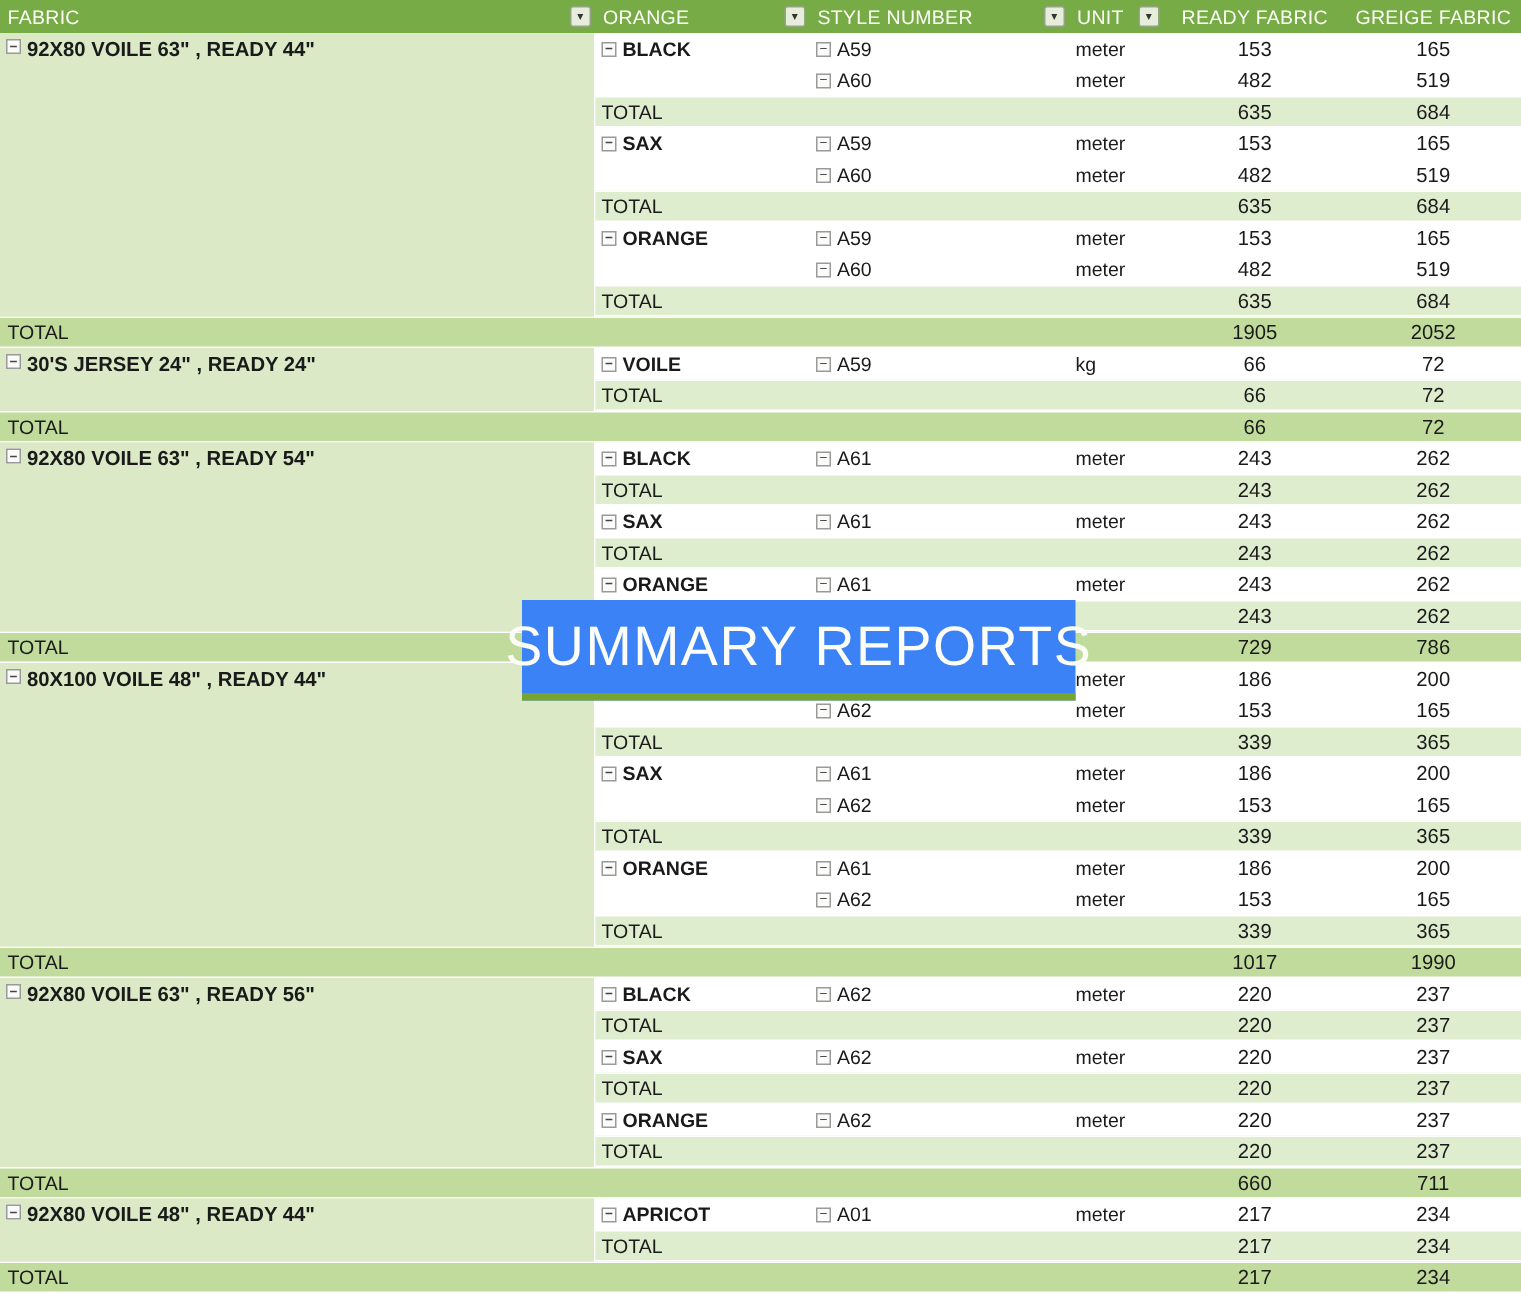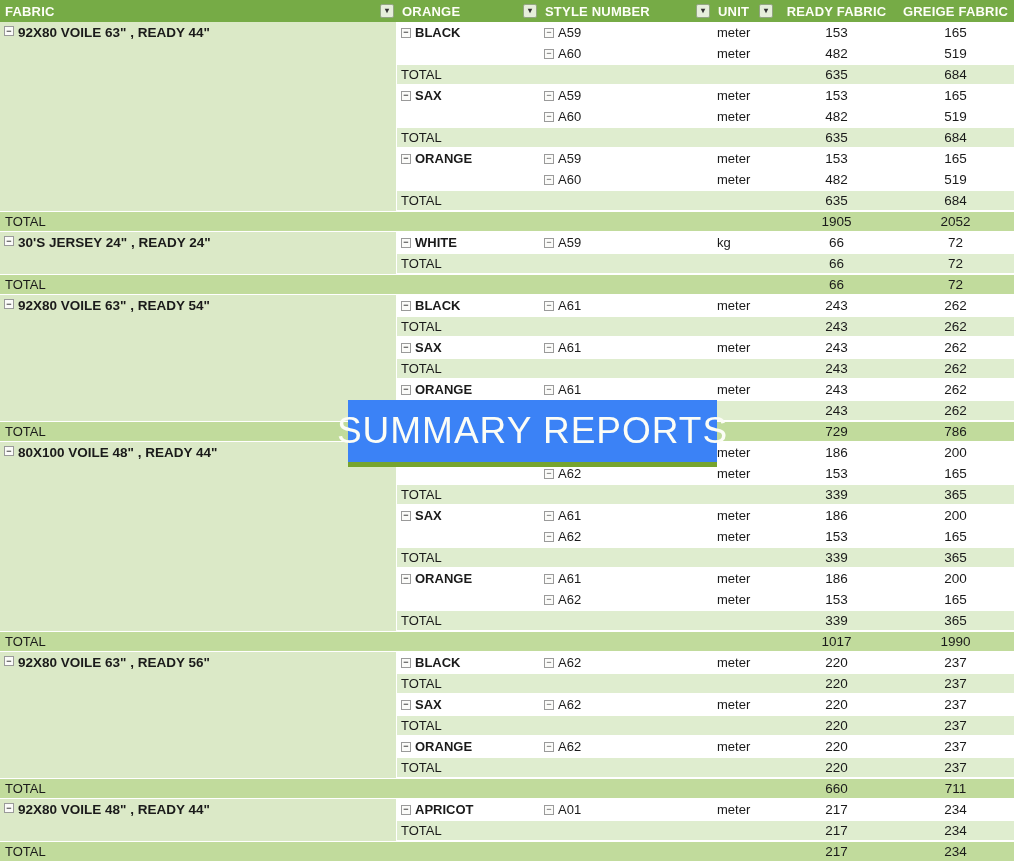--- a/index.html
+++ b/index.html
@@ -3,21 +3,21 @@
 <meta charset="utf-8">
 <style>
   html,body{margin:0;padding:0}
   body{
     width:1014px;height:862px;overflow:hidden;position:relative;
     font-family:"Liberation Sans",sans-serif;background:#ffffff;color:#1a1a1a;
   }
   
   .hdr{display:flex;height:22px;background:#76ab46;}
   .hcell{display:flex;align-items:center;height:22px;box-sizing:border-box;
-         color:#fdfef7;font-weight:bold;font-size:13px;letter-spacing:.2px;white-space:nowrap;}
+         color:#fdfef7;font-weight:normal;font-size:13px;letter-spacing:.2px;white-space:nowrap;}
   .hcell .hlabel{padding-left:5px;}
   .hcell.center{justify-content:center}
   .hcell.center .hlabel{padding-left:0}
   .filter-btn{width:14px;height:14px;margin-left:auto;margin-right:3px;flex:none;
          background:#e6eedb;border:1px solid #93a583;border-radius:2px;box-sizing:border-box;
          display:flex;align-items:center;justify-content:center;
          font-size:8px;line-height:1;color:#333;cursor:pointer;}
   
   .w-fabric{width:397px}.w-color{width:143px}.w-style{width:173px}
   .w-unit{width:63px}.w-ready{width:121px}.w-greige{width:117px}
@@ -251,21 +251,21 @@
       <div class="group-flex">
         <div class="fabric-cell">
           <span class="cbox">−</span>
           <span>30'S JERSEY 24" , READY 24"</span>
         </div>
         <div class="right-col">
           <div class="data-row">
             <div class="cell w-color">
               <span class="color-name">
                 <span class="cbox">−</span>
-                <span>WHITE</span>
+                <span>VOILE</span>
               </span>
             </div>
             <div class="cell w-style">
               <span class="cbox">−</span>
               <span>A59</span>
             </div>
             <div class="cell w-unit">
               <span>kg</span>
             </div>
             <div class="cell num w-ready">

